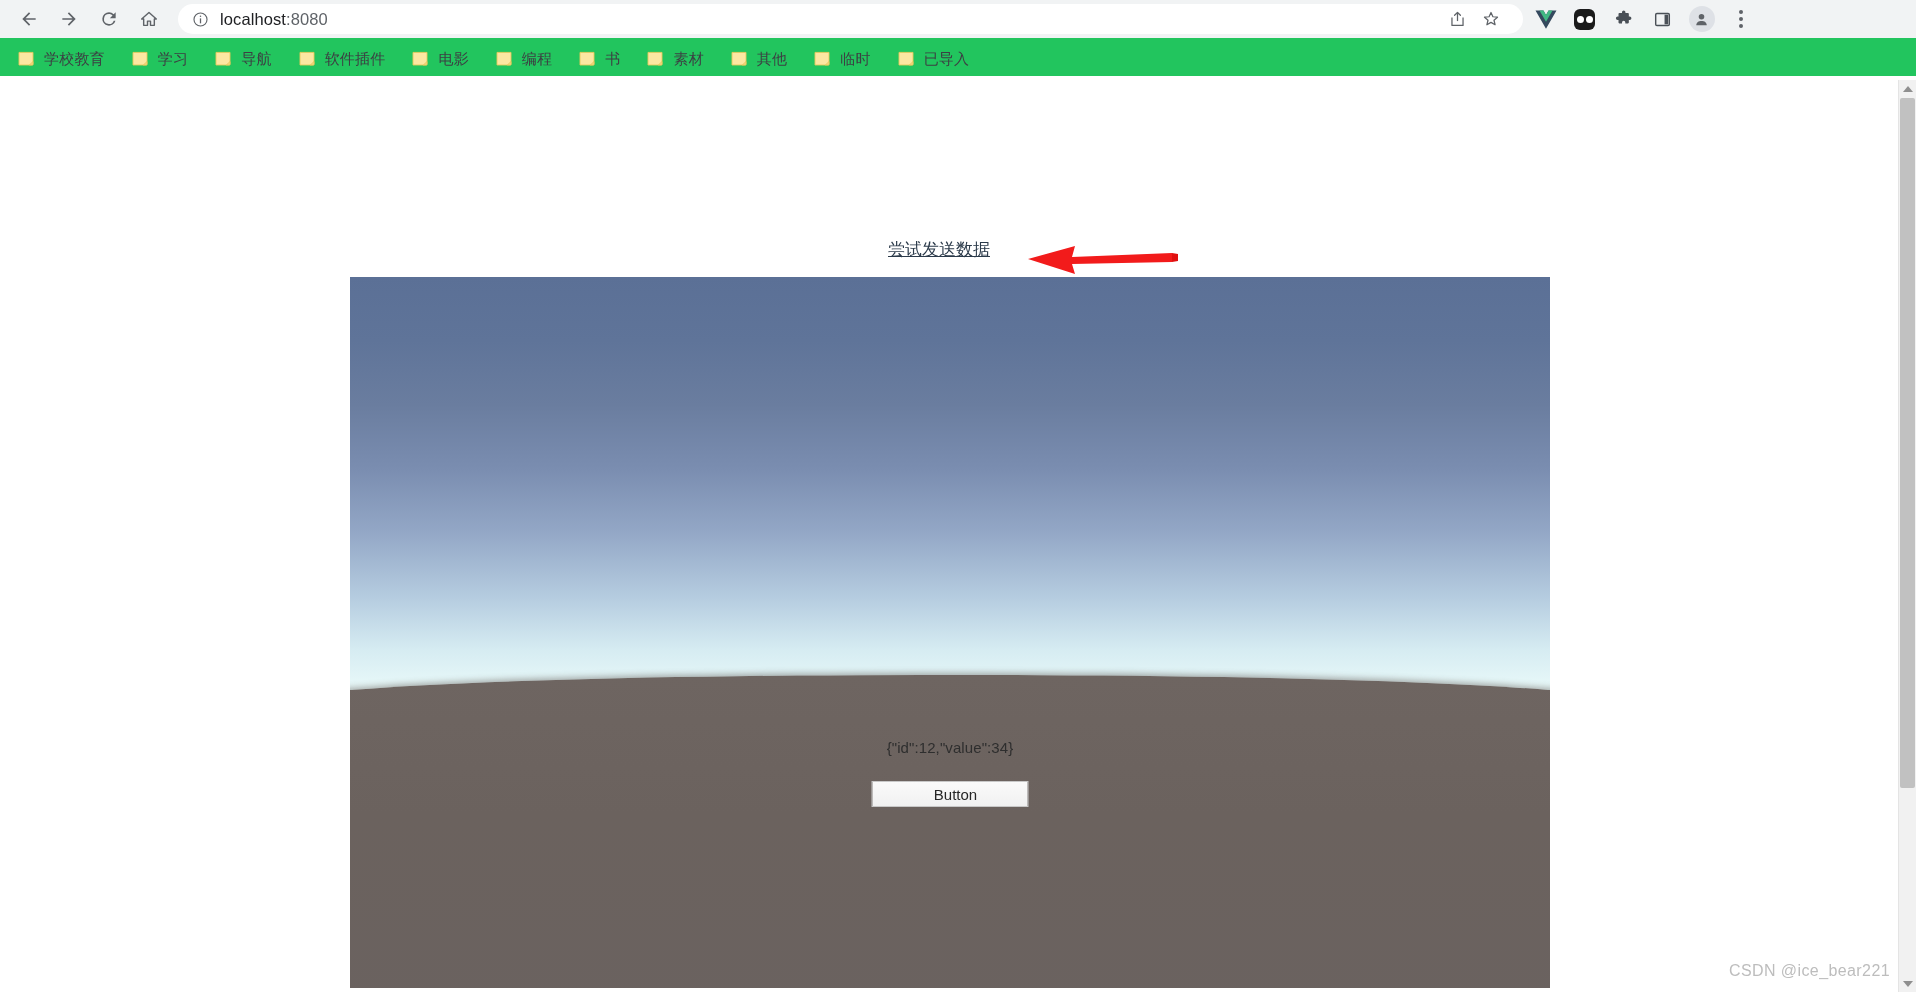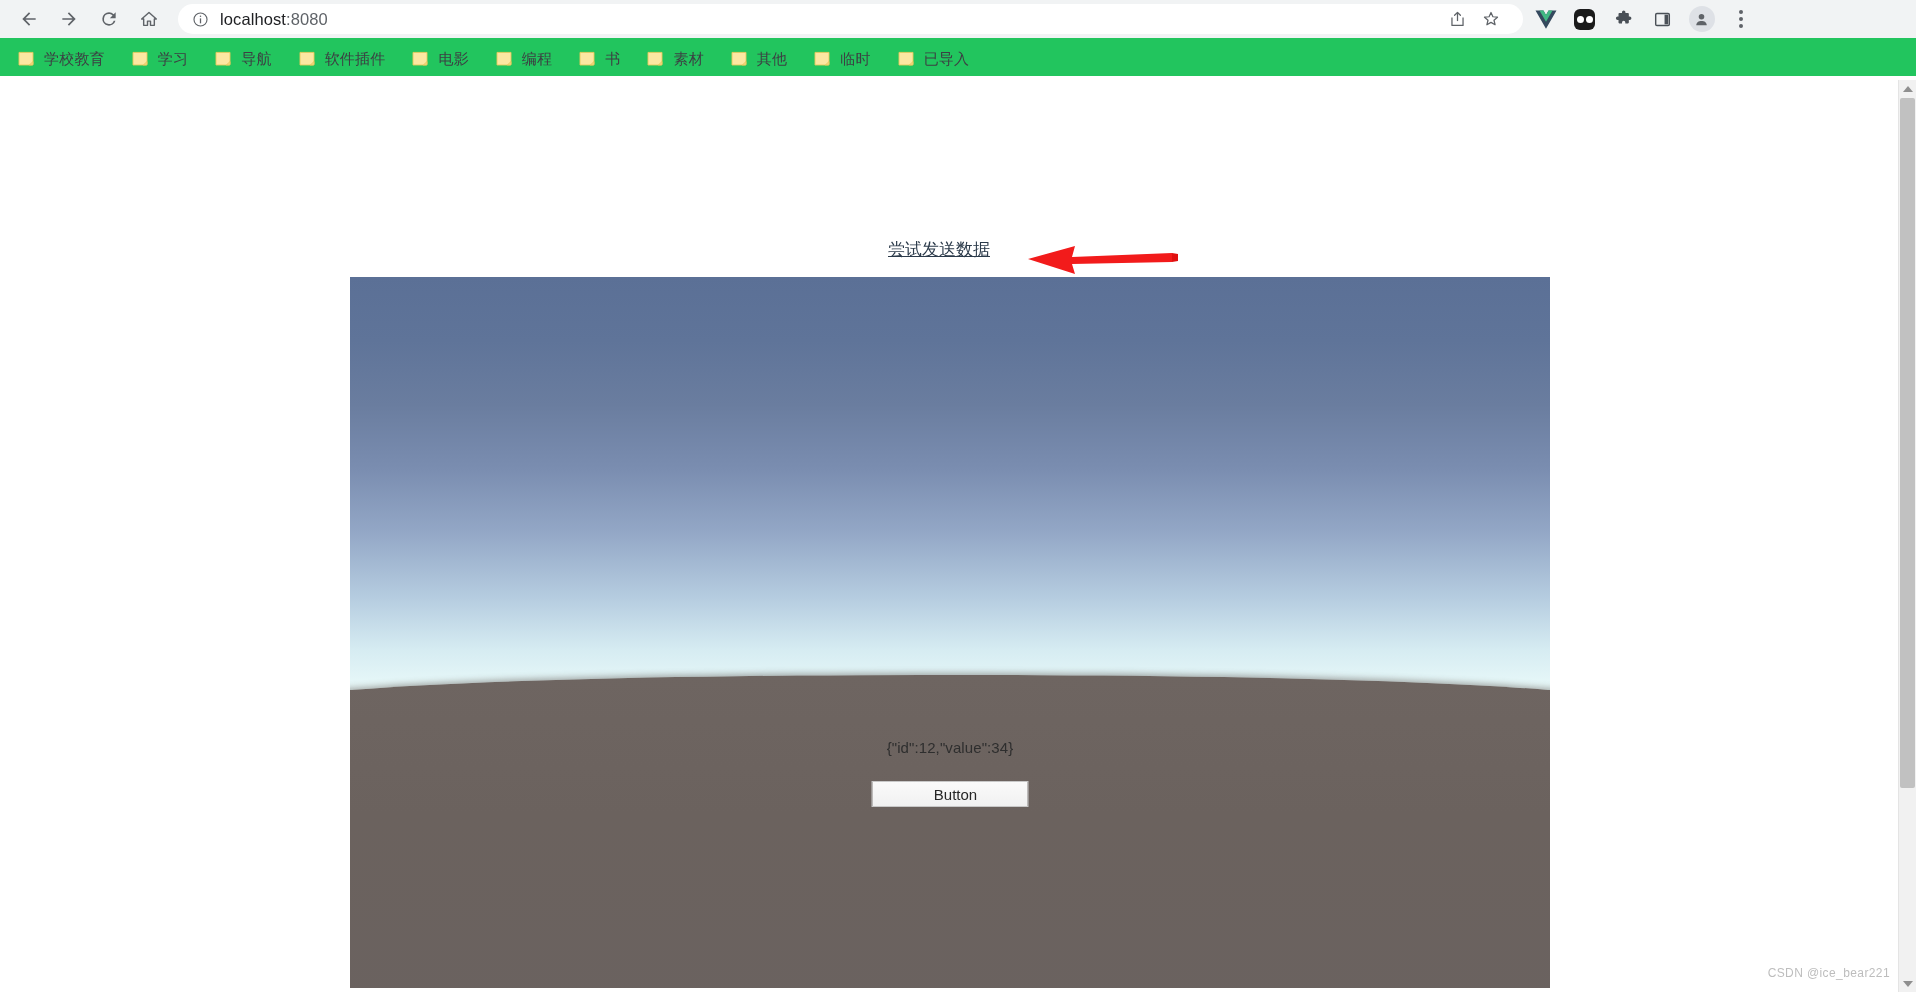--- a/index.html
+++ b/index.html
@@ -330,21 +330,21 @@
     background: #c1c1c1;
     border-radius: 2px;
     cursor: pointer;
   }
 
   
   .watermark {
     position: absolute;
     right: 26px;
     bottom: 8px;
-    font-size: 12px;
+    font-size: 16px;
     color: #bdbdbd;
     letter-spacing: 0.4px;
     white-space: nowrap;
     margin-left: 16px;
   }
 </style>
 </head>
 <body>
 
 <div class="browser-chrome">

